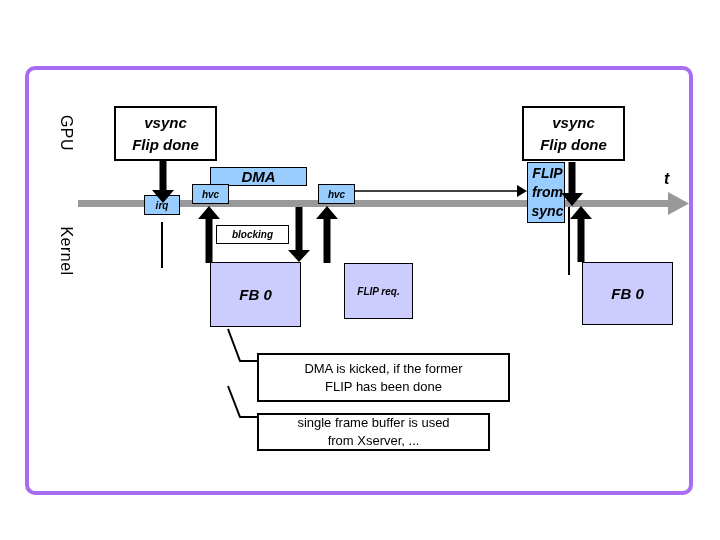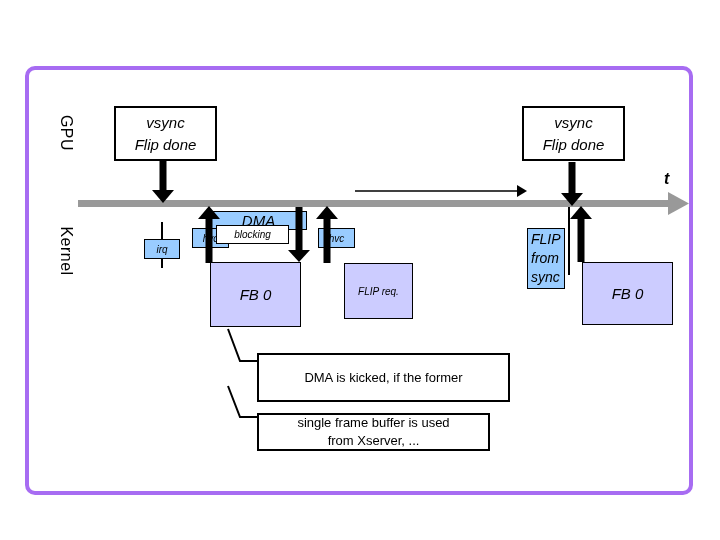--- a/index.html
+++ b/index.html
@@ -9,24 +9,24 @@
   }
   .frame {
     position:absolute; left:25px; top:66px; width:668px; height:429px;
     border:4px solid #a76cf2; border-radius:10px; box-sizing:border-box;
     background:#ffffff;
   }
   .layer { position:absolute; left:0; top:0; width:720px; height:540px; pointer-events:none; }
   .box {
     position:absolute; box-sizing:border-box; border:1px solid #000;
     display:flex; align-items:center; justify-content:center;
-    font-style:italic; font-weight:normal; color:#000; text-align:center;
+    font-style:italic; font-weight:bold; color:#000; text-align:center;
   }
   .white2 { background:#ffffff; border-width:2px; flex-direction:column; line-height:1.45; font-size:15px; }
-  .blue { background:#99ccff;margin-top:44px; }
+  .blue { background:#99ccff; }
   .lav  { background:#ccccff; }
   .small { font-size:10px; }
   .flipsync {
     flex-direction:column; align-items:flex-start; justify-content:center;
     padding-left:3px; font-size:14px; line-height:1.38; text-align:left;
   }
   .callout {
     position:absolute; box-sizing:border-box; background:#ffffff; border:2px solid #000;
     display:flex; flex-direction:column; align-items:center; justify-content:center;
     font-size:13px; line-height:1.35; color:#000; text-align:center;
@@ -70,21 +70,21 @@
   <div class="box white2" style="left:522px; top:106px; width:103px; height:55px;">
     <div>vsync</div>
     <div>Flip done</div>
   </div>
 
   <div class="box blue" style="left:210px; top:167px; width:97px; height:19px; font-size:15px;">DMA</div>
   <div class="box blue small" style="left:192px; top:184px; width:37px; height:20px;">hvc</div>
   <div class="box blue small" style="left:318px; top:184px; width:37px; height:20px;">hvc</div>
   <div class="box blue small" style="left:144px; top:195px; width:36px; height:20px;">irq</div>
 
-  <div class="box blue flipsync" style="left:527px; top:184px; width:38px; height:61px;">
+  <div class="box blue flipsync" style="left:527px; top:162px; width:38px; height:61px;align-items:center;">
     <div>FLIP</div>
     <div>from</div>
     <div>sync</div>
   </div>
 
   <div class="box small" style="left:216px; top:225px; width:73px; height:19px; background:#ffffff;">blocking</div>
 
   <div class="box lav" style="left:210px; top:262px; width:91px; height:65px; font-size:15px;">FB 0</div>
   <div class="box lav small" style="left:322px; top:263px; width:69px; height:56px;margin-left:22px;">FLIP req.</div>
   <div class="box lav" style="left:582px; top:262px; width:91px; height:63px; font-size:15px;">FB 0</div>
@@ -117,19 +117,20 @@
     </g>
 
     <g>
       <polygon points="570,219 592,219 581,206" fill="#000"></polygon>
       <rect x="577.5" y="219" width="7" height="43" fill="#000"></rect>
     </g>
   </svg>
 
   <div class="callout" style="left:257px; top:353px; width:253px; height:49px;">
     <div>DMA is kicked, if the former</div>
+    <div>FLIP has been done</div>
   </div>
   <div class="callout" style="left:257px; top:413px; width:233px; height:38px;align-items:center;">
     <div>single frame buffer is used</div>
     <div>from Xserver, ...</div>
   </div>
 
 </div>
 
 </body></html>

